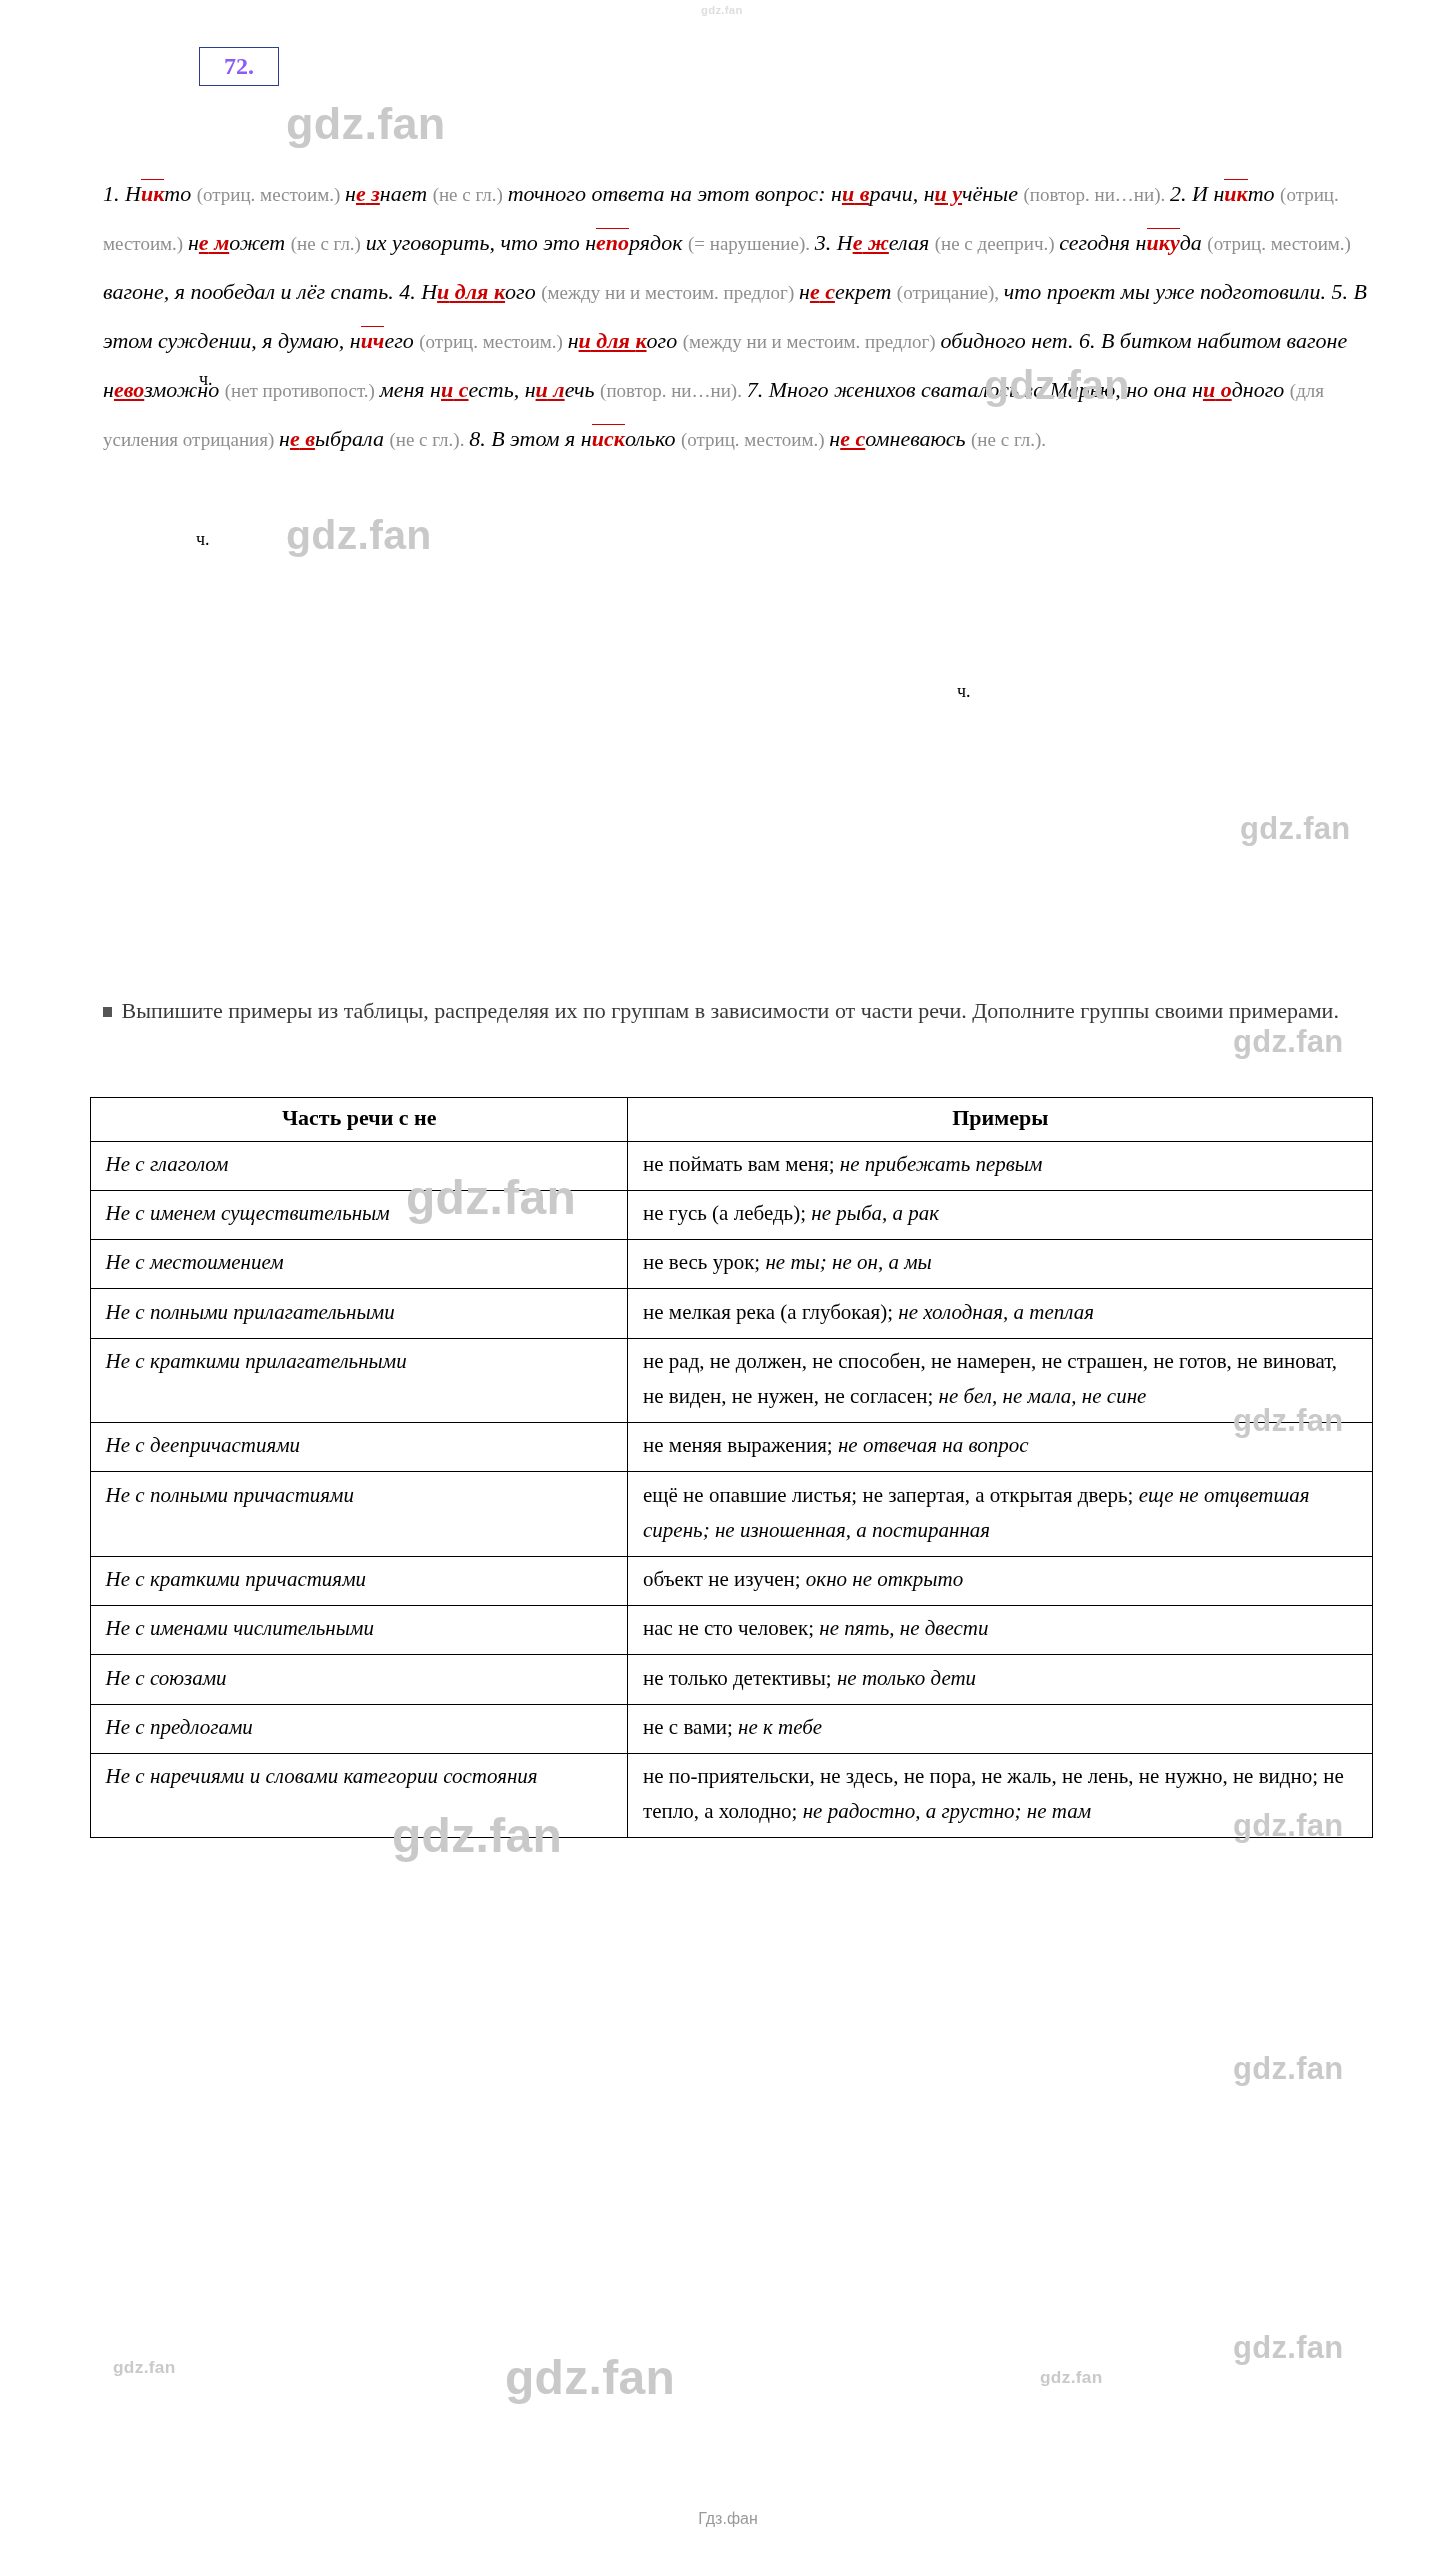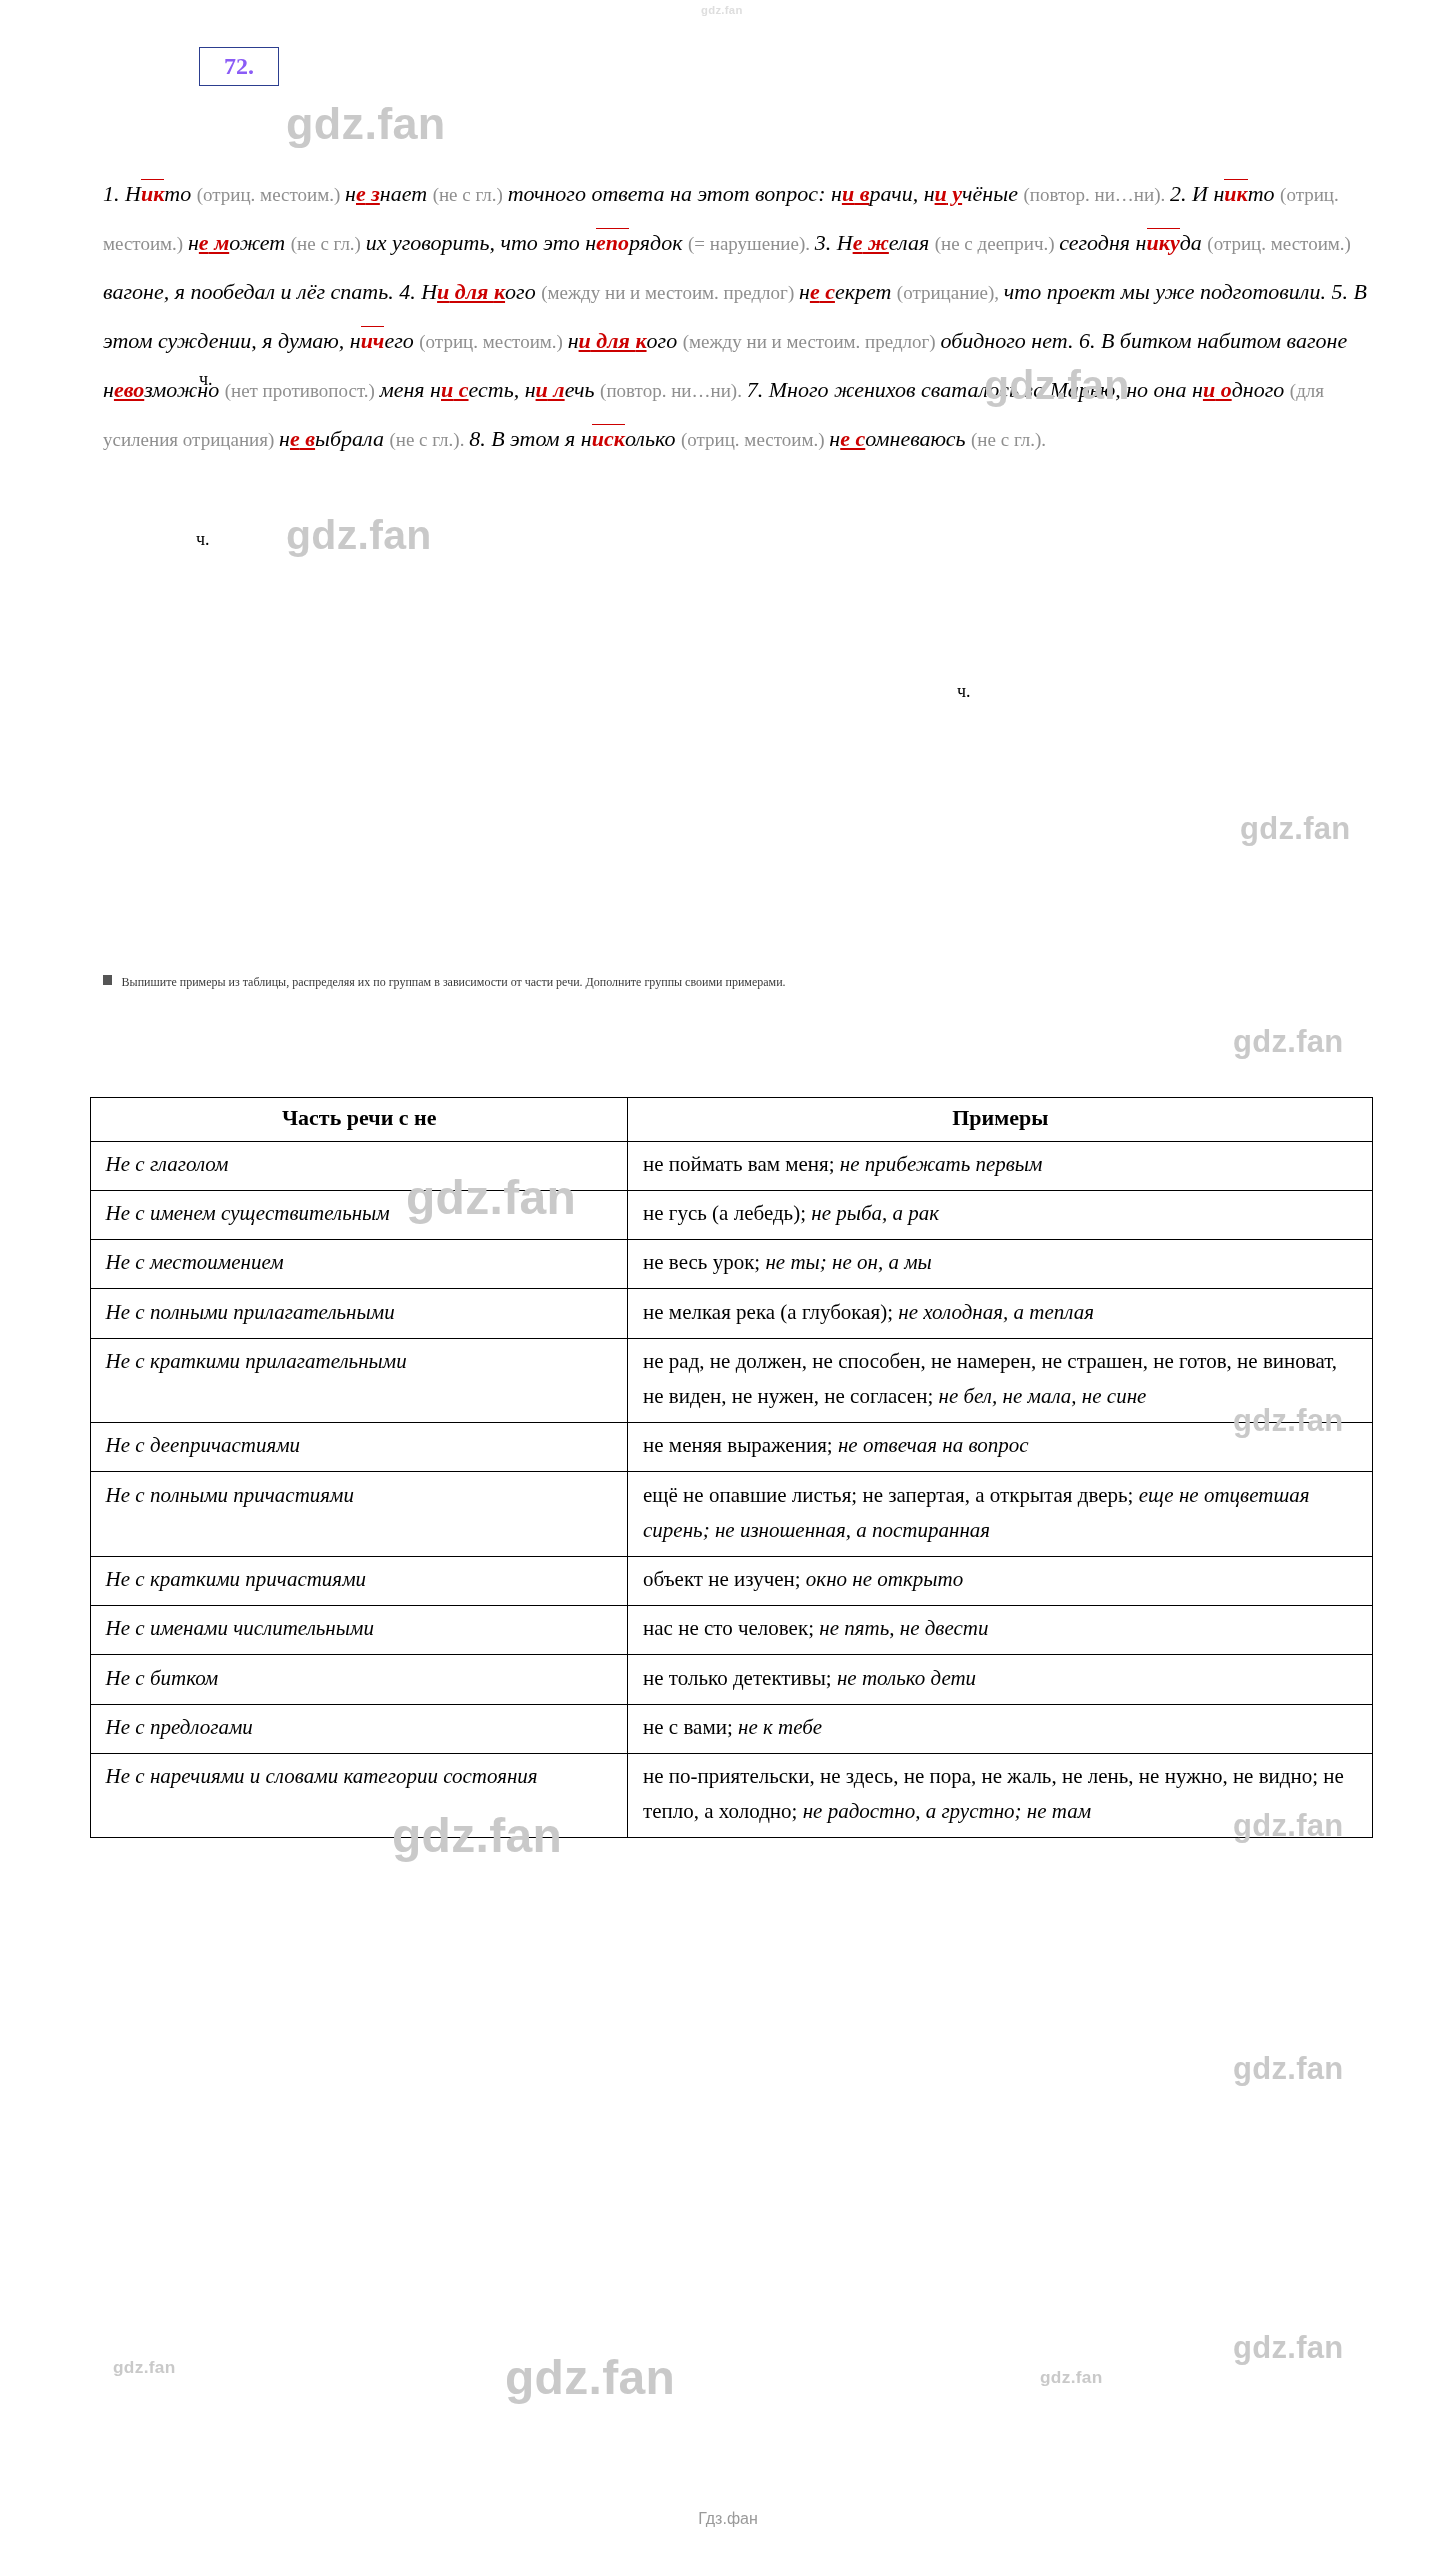--- a/index.html
+++ b/index.html
@@ -83,23 +83,23 @@
     position: absolute;
     font-size: 18px;
     font-style: normal;
     color: #000;
     font-family: "Liberation Serif", serif;
   }
   
   .task {
     position: absolute;
     left: 103px;
-    top: 967px;
+    top: 995px;
     width: 1263px;
-    font-size: 12px;
+    font-size: 22px;
     line-height: 31px;
     color: #3a3a3a;
   }
   .task .sq {
     display: inline-block;
     width: 9.3px;
     height: 9.3px;
     background: #555;
     margin-right: 9.3px;
     vertical-align: 1.3px;
@@ -245,21 +245,21 @@
       </tr>
       <tr>
         <td class="col-left">Не с краткими причастиями</td>
         <td class="col-right"><span>объект не изучен; </span><span class="it">окно не открыто</span></td>
       </tr>
       <tr>
         <td class="col-left">Не с именами числительными</td>
         <td class="col-right"><span>нас не сто человек; </span><span class="it">не пять, не двести</span></td>
       </tr>
       <tr>
-        <td class="col-left">Не с битком</td>
+        <td class="col-left">Не с союзами</td>
         <td class="col-right"><span>не только детективы; </span><span class="it">не только дети</span></td>
       </tr>
       <tr>
         <td class="col-left">Не с предлогами</td>
         <td class="col-right"><span>не с вами; </span><span class="it">не к тебе</span></td>
       </tr>
       <tr>
         <td class="col-left">Не с наречиями и словами категории состояния</td>
         <td class="col-right"><span>не по-приятельски, не здесь, не пора, не жаль, не лень, не нужно, не видно; не тепло, а холодно; </span><span class="it">не радостно, а грустно; не там</span></td>
       </tr>

